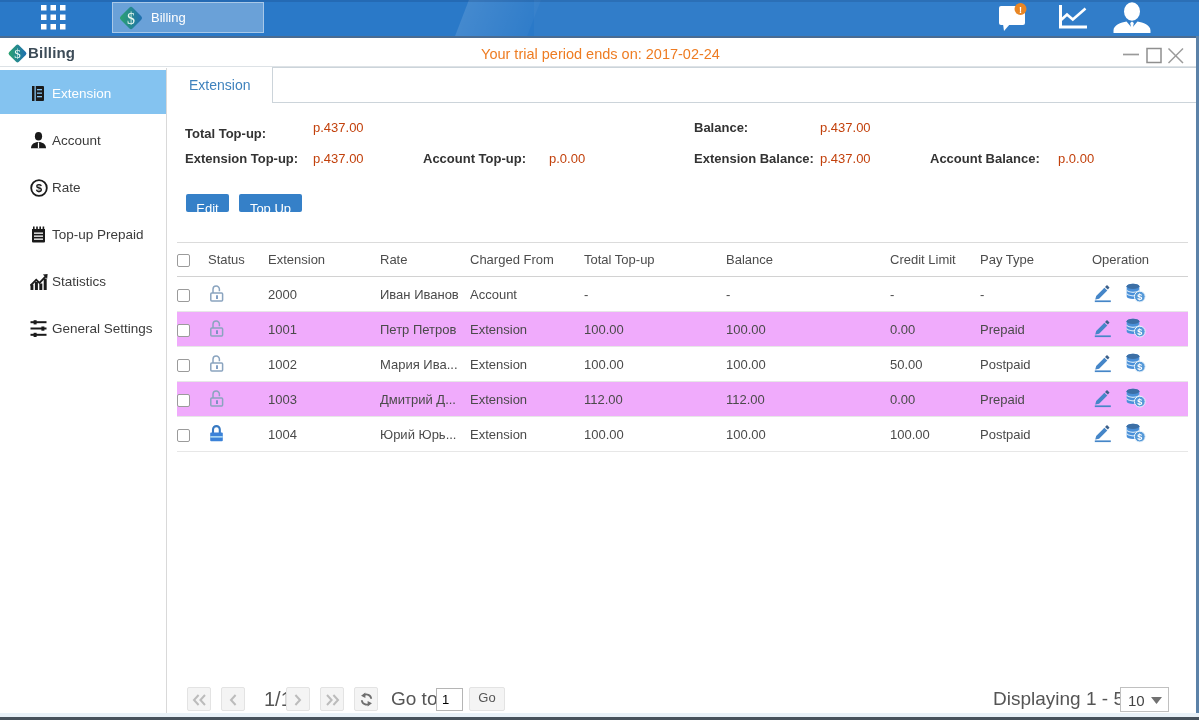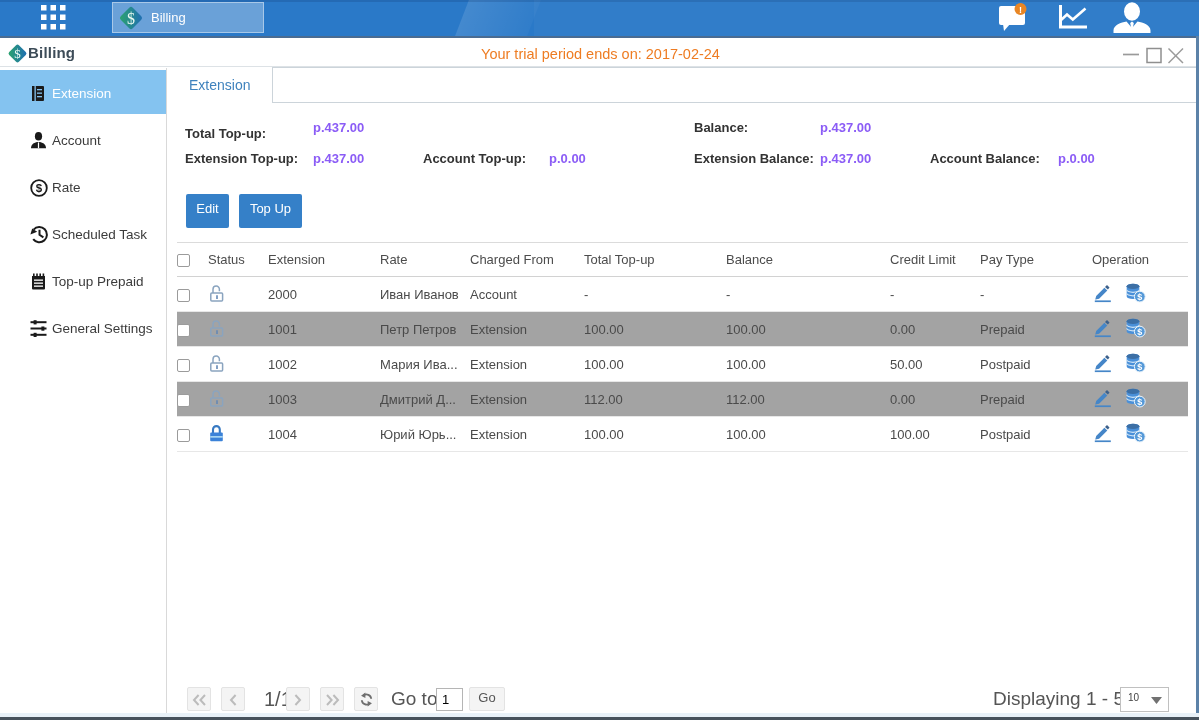--- a/index.html
+++ b/index.html
@@ -38,31 +38,31 @@
 .sitem .lbl { position:absolute; left:52px; }
 .sitem.sel { background:linear-gradient(#84c3f0,#84c3f0) no-repeat; background-size:100% 44px; color:#fff; }
 
 
 #content { position:absolute; left:168px; top:68px; width:1028px; height:649px; background:#fff; }
 #tabstrip-top { position:absolute; left:105px; top:-1px; width:923px; height:1px; background:#ccd4da; }
 #tabstrip-bot { position:absolute; left:105px; top:34px; width:923px; height:1px; background:#ccd4da; }
 #tab1 { position:absolute; left:9px; top:-1px; width:96px; height:36px; background:#fff;
   border-right:1px solid #ccd4da; font-size:14px; color:#3f82bd; line-height:36px; padding-left:12px; }
 .slabel { position:absolute; font-size:13px; font-weight:bold; color:#333; }
-.sval { position:absolute; font-size:13px; color:#8b5cf6;font-weight:bold; }
+.sval { position:absolute; font-size:13px; color:#c2410c; }
 .btn { position:absolute; background:#3580c8; color:#fff; font-size:13px; text-align:center;
-  border-radius:2px; line-height:29px; height:34px; }
+  border-radius:2px; line-height:29px; height:18px; }
 
 
 #grid { position:absolute; left:9px; top:174px; width:1011px; border-collapse:collapse; table-layout:fixed; }
 #grid td { font-size:13px; color:#4a4a4a; text-align:left; vertical-align:middle;
   overflow:hidden; white-space:nowrap; }
 #grid tr.hdr td { height:34px; color:#4c4c4c; border-top:1px solid #dbdbdb; border-bottom:1px solid #d2d2d2; }
 #grid tr.row td { height:35px; border-bottom:1px solid #e7e7e7; }
-#grid tr.odd td { background:#a3a3a3; }
+#grid tr.odd td { background:#f0abfc; }
 .cb { display:inline-block; width:13px; height:13px; border:1px solid #9b9b9b; border-radius:2px; background:#fff; vertical-align:middle; }
 
 
 .pbtn { position:absolute; top:687px; width:24px; height:24px; background:#f4f4f4;
   border:1px solid #e3e3e3; border-radius:2px; color:#b3b3b3; text-align:center;
   font-size:20px; line-height:20px; }
 .ptxt { position:absolute; top:687px; font-size:19px; color:#555; line-height:24px; }
 
 
 #rightborder { position:absolute; right:0; top:36px; width:3px; height:684px; background:#5c82a8; }
@@ -169,43 +169,46 @@
     <span class="lbl">Account</span>
   </div>
   <div class="sitem">
     <svg width="18" height="18" viewBox="0 0 18 18">
       <circle cx="9" cy="9" r="7.8" fill="none" stroke="#1a1a1a" stroke-width="1.8"></circle>
       <text x="9" y="13.2" font-size="11.5" font-weight="bold" fill="#1a1a1a" text-anchor="middle">$</text>
     </svg>
     <span class="lbl">Rate</span>
   </div>
   <div class="sitem">
-    <svg width="19" height="19" viewBox="0 0 19 19">
-      <path d="M3.6,4.6 A7.6,7.6 0 1 1 3.2,14.1" fill="none" stroke="#1a1a1a" stroke-width="2"></path>
-      <polygon points="0.4,9.6 2.2,3.4 7.2,6.8" fill="#1a1a1a"></polygon>
-      <polyline points="9.5,4.8 9.5,9.8 13.4,12.4" fill="none" stroke="#1a1a1a" stroke-width="2"></polyline>
-    </svg>
-    <span class="lbl">Scheduled Task</span>
-  </div>
-  <div class="sitem">
     <svg width="17" height="17" viewBox="0 0 17 17">
       <path d="M2,3 h13 v12.5 a1,1 0 0 1 -1,1 h-11 a1,1 0 0 1 -1,-1 z" fill="#1a1a1a"></path>
       <g fill="#1a1a1a">
           <rect x="3" y="0.5" width="1.6" height="4"></rect>
           <rect x="6.2" y="0.5" width="1.6" height="4"></rect>
           <rect x="9.4" y="0.5" width="1.6" height="4"></rect>
           <rect x="12.6" y="0.5" width="1.6" height="4"></rect>
         </g>
       <g fill="#fff">
           <rect x="4" y="6.5" width="9" height="1.3"></rect>
           <rect x="4" y="9.5" width="9" height="1.3"></rect>
           <rect x="4" y="12.5" width="9" height="1.3"></rect>
         </g>
     </svg>
     <span class="lbl">Top-up Prepaid</span>
+  </div>
+  <div class="sitem">
+    <svg width="18" height="16" viewBox="0 0 18 16" fill="#1a1a1a">
+      <rect x="0.5" y="10.5" width="2.9" height="5.5"></rect>
+      <rect x="4.9" y="8" width="3" height="8"></rect>
+      <rect x="9.3" y="9.5" width="3" height="6.5"></rect>
+      <rect x="13.7" y="4.5" width="3" height="11.5"></rect>
+      <polyline points="0.5,11.5 6.2,5.8 9.5,9 15.7,2.3" stroke="#1a1a1a" stroke-width="1.9" fill="none"></polyline>
+      <polygon points="12.9,0.4 17.6,0 17.2,4.7"></polygon>
+    </svg>
+    <span class="lbl">Statistics</span>
   </div>
   <div class="sitem">
     <svg width="17" height="17" viewBox="0 0 17 17">
       <g stroke="#1a1a1a" stroke-width="2" fill="none">
         <line x1="0.5" y1="2.2" x2="16.5" y2="2.2"></line>
         <line x1="0.5" y1="8.5" x2="16.5" y2="8.5"></line>
         <line x1="0.5" y1="14.8" x2="16.5" y2="14.8"></line>
       </g>
       <g fill="#1a1a1a">
         <rect x="3.6" y="0.2" width="3" height="4.2"></rect>
@@ -456,21 +459,21 @@
     </g>
     <polygon points="6.8,0.6 6.8,6.4 2.2,3.9" fill="#6e6e6e"></polygon>
     <polygon points="9.2,9.6 9.2,15.4 13.8,12.1" fill="#6e6e6e"></polygon>
   </svg>
 </div>
 <div class="ptxt" style="left:391px">Go to</div>
 <input class="abs" style="left: 436px; top: 688px; width: 27px; height: 23px; border: 1px solid rgb(181, 181, 181); font-size: 13px; padding-left: 5px; font-family: &quot;Liberation Sans&quot;, sans-serif;" value="1">
 <div class="pbtn" style="left:469px;width:36px;color:#555;font-size:13px">Go</div>
 <div class="ptxt" style="left:993px">Displaying 1 - 5 of 5</div>
 <div class="abs" style="left:1120px;top:687px;width:49px;height:25px;border:1px solid #c0c0c0;background:#fff">
-  <span style="position:absolute;left:7px;top:4px;font-size:10px;color:#444">10</span>
+  <span style="position:absolute;left:7px;top:4px;font-size:15px;color:#444">10</span>
   <svg class="abs" style="right:6px;top:9px" width="11" height="7" viewBox="0 0 11 7">
       <polygon points="0,0 11,0 5.5,7" fill="#717171"></polygon>
     </svg>
 </div>
 
 <div id="rightborder"></div>
 <div id="botlight"></div>
 <div id="botdark"></div>
 
 </body></html>

